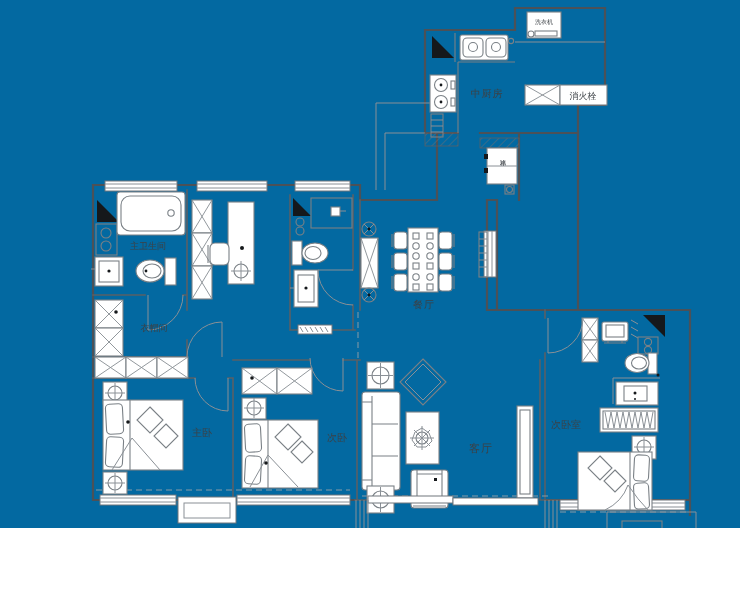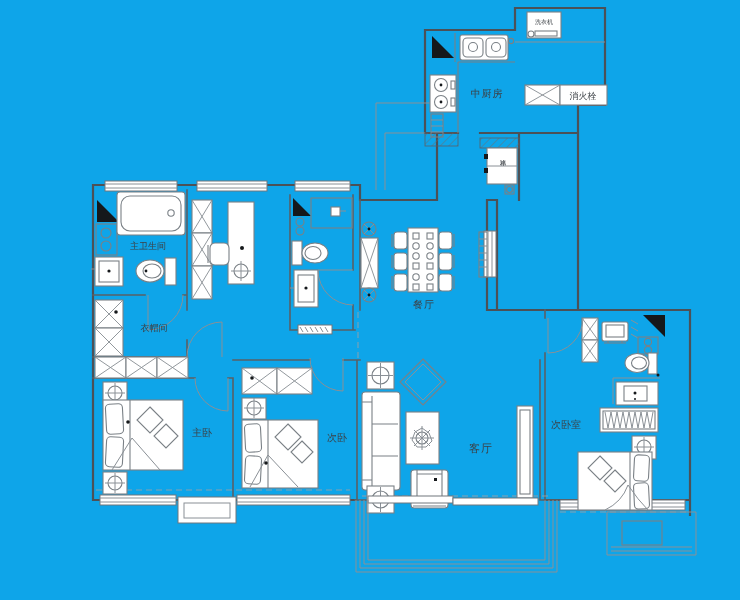--- a/index.html
+++ b/index.html
@@ -1,16 +1,16 @@
 <!DOCTYPE html>
 <html><head>
 <meta charset="utf-8">
 <style>
   html,body{margin:0;padding:0;background:#fff;}
-  #stage{position:relative;width:740px;height:600px;background:#0ea5e9;font-family:"Liberation Sans",sans-serif;overflow:hidden;}
+  #stage{position:relative;width:740px;height:528px;background:#0369a1;font-family:"Liberation Sans",sans-serif;overflow:hidden;}
   svg{position:absolute;left:0;top:0;}
   .wall{stroke:#4c5157;stroke-width:2.2;fill:none;stroke-linecap:square;}
   .wallm{stroke:#5a6066;stroke-width:1.6;fill:none;stroke-linecap:square;}
   .thin{stroke:#8a9096;stroke-width:1;fill:none;}
   .furn{stroke:#7a8086;stroke-width:1.1;fill:#ffffff;}
   .furnn{stroke:#7a8086;stroke-width:1.1;fill:none;}
   .xl{stroke:#868c92;stroke-width:0.9;fill:none;}
   .win{stroke:#70767c;stroke-width:1;fill:#ffffff;}
   .dash{stroke:#9aa0a6;stroke-width:0.9;stroke-dasharray:6 4;fill:none;}
   .blk{fill:#15181b;stroke:none;}

